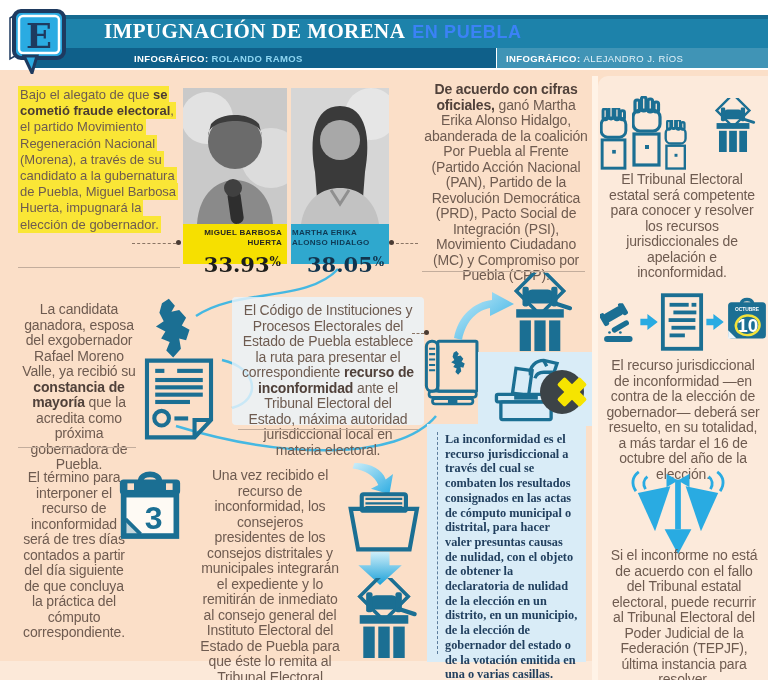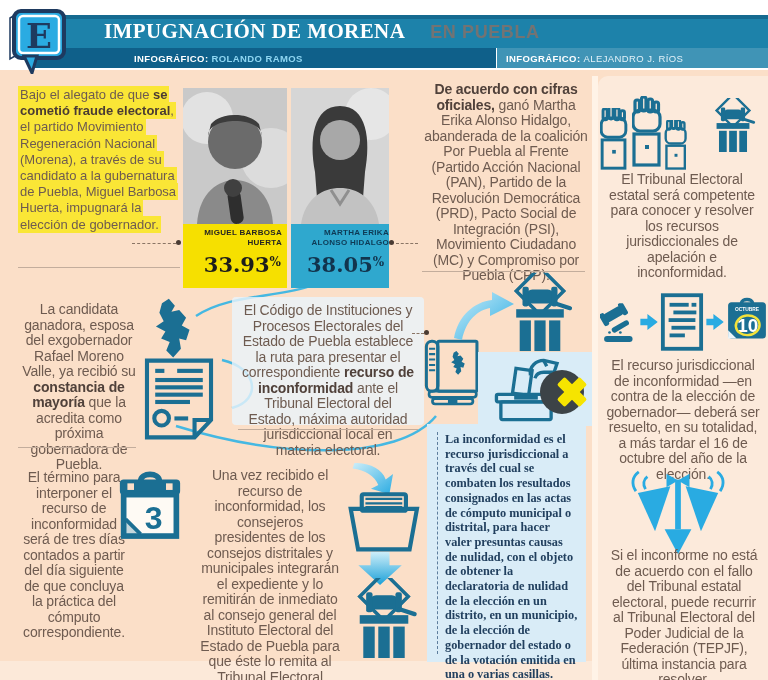--- a/index.html
+++ b/index.html
@@ -9,37 +9,37 @@
   .canvas{left:0;top:70px;width:768px;height:610px;background:#fbdfc8;}
   .bottom-strip{left:0;top:661px;width:592px;height:19px;background:#fce9d9;}
   .gutter{left:592px;top:76px;width:6px;height:604px;background:#fff3e7;}
   .right-panel{left:598px;top:76px;width:170px;height:604px;background:#fceadb;border-top-left-radius:10px;}
 
   
   .hd-band{left:30px;top:15px;width:738px;height:33px;background:#1d82aa;border-top:4px solid #156a90;box-sizing:border-box;}
   .hd-sub-l{left:30px;top:48px;width:466px;height:20px;background:#0f608a;}
   .hd-sub-r{left:497px;top:48px;width:271px;height:20px;background:#4094b6;}
   .hd-title{left:104px;top:19px;font-family:"Liberation Serif",serif;font-weight:700;font-size:21px;color:#fff;letter-spacing:.4px;white-space:nowrap;}
-  .hd-title .accent{font-family:"Liberation Sans",sans-serif;font-size:18px;color:#737373;letter-spacing:.6px;margin-left:25px;}
+  .hd-title .accent{font-family:"Liberation Sans",sans-serif;font-size:18px;color:#3b82f6;letter-spacing:.6px;margin-left:7px;}
   .credit{font-size:9.5px;letter-spacing:.4px;color:#fff;font-weight:700;white-space:nowrap;}
   .credit .val-cyan{color:#8fd6f2;}
   .credit .val-reg{font-weight:400;color:#e2f2f9;}
 
   
   .t{font-size:14px;line-height:15.5px;color:#6e5b50;letter-spacing:-.15px;text-align:center;}
   .t b{color:#50413a;}
   .intro{font-size:13px;line-height:16.2px;color:#6e5b50;}
   .hl{background:#fae636;padding:1px 2px;box-decoration-break:clone;-webkit-box-decoration-break:clone;}
   .hl b{color:#4a3b33;}
   .divider{border-top:1px solid #c3ad9c;height:0;}
   .serifbox{font-family:"Liberation Serif",serif;font-weight:700;font-size:12.3px;line-height:14.7px;color:#22405f;}
 
   
   .photo{top:88px;height:136px;overflow:hidden;}
-  .cpanel{top:224px;height:64px;}
+  .cpanel{top:224px;height:40px;}
   .cname{font-size:8px;line-height:9.5px;font-weight:700;letter-spacing:.3px;padding-top:4px;}
   .pct{font-family:"DejaVu Serif",serif;font-weight:700;font-size:21px;line-height:30px;}
   .pct .sym{font-size:12px;vertical-align:6px;}
   .teal{color:#1b6f93;}
   .lblue{color:#29abe2;}
   .blue-box{background:#d9ecf7;}
   .conn{border-top:1.5px dashed #8a7565;height:0;}
   .dot{width:5px;height:5px;border-radius:50%;background:#4a3b33;}
 </style>
 </head>
@@ -243,21 +243,21 @@
     <svg width="98" height="136" viewBox="0 0 98 136">
       <rect width="98" height="136" fill="#d6d6d6"></rect>
       <circle cx="80" cy="26" r="26" fill="#e6e6e6"></circle>
       <path d="M49,18 C22,18 18,52 24,84 L26,110 L72,110 L74,84 C80,52 76,18 49,18 Z" fill="#3a3a3a"></path>
       <circle cx="49" cy="52" r="20" fill="#a8a8a8"></circle>
       <path d="M10,136 C14,110 32,100 49,100 C66,100 84,110 88,136 Z" fill="#c2c2c2"></path>
       <path d="M40,102 L49,116 L58,102" fill="none" stroke="#8f8f8f" stroke-width="3"></path>
     </svg>
   </div>
   <div class="abs cpanel" style="left:291px;width:98px;background:#2fa8ce;">
-    <div class="cname" style="text-align:right;padding-left:12px;color:#0e3a55;">
+    <div class="cname" style="text-align:left;padding-left:1px;color:#0e3a55;">
       <div>MARTHA ERIKA</div>
       <div>ALONSO HIDALGO</div>
     </div>
     <div class="pct" style="text-align:left;padding-left:16px;color:#12344d;"><span>38.05</span><span class="sym">%</span></div>
   </div>
 
   <div class="abs t" style="left:422px;top:82px;width:168px;">
     <b>De acuerdo con cifras oficiales,</b><span> ganó Martha Erika Alonso Hidalgo, abanderada de la coalición Por Puebla al Frente (Partido Acción Nacional (PAN), Partido de la Revolución Democrática (PRD), Pacto Social de Integración (PSI), Movimiento Ciudadano (MC) y Compromiso por Puebla (CPP).</span>
   </div>
   <div class="abs divider" style="left:422px;top:271px;width:163px;"></div>

